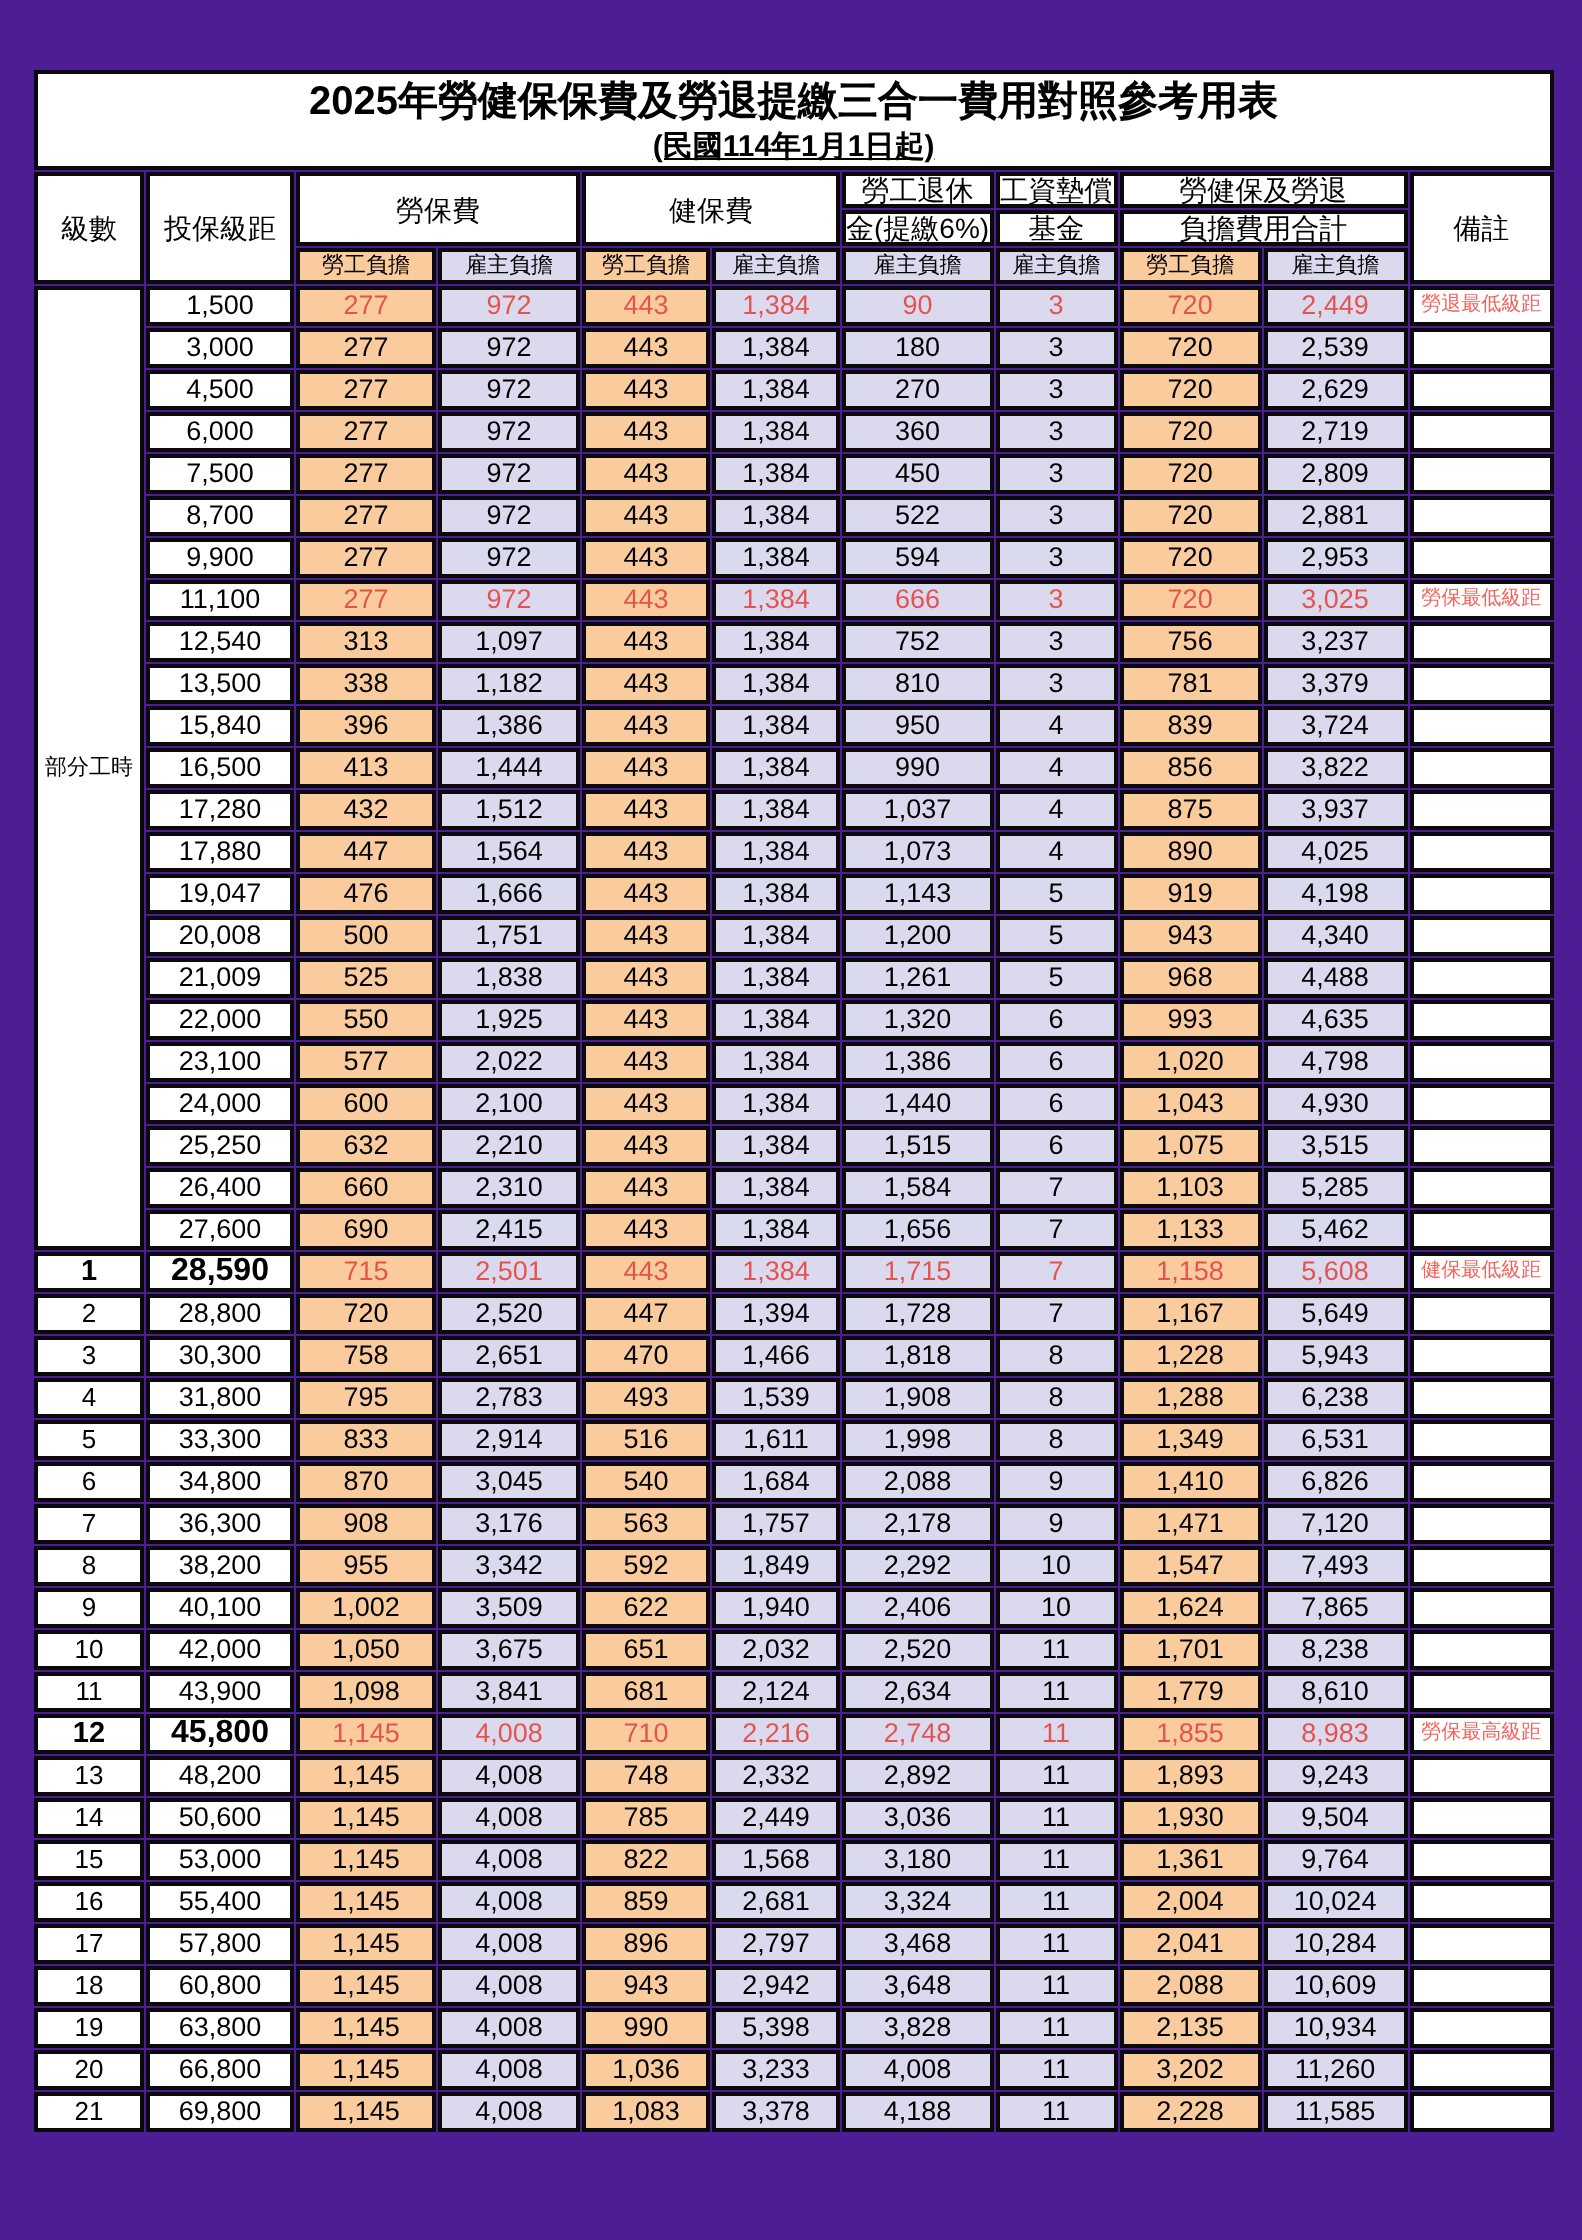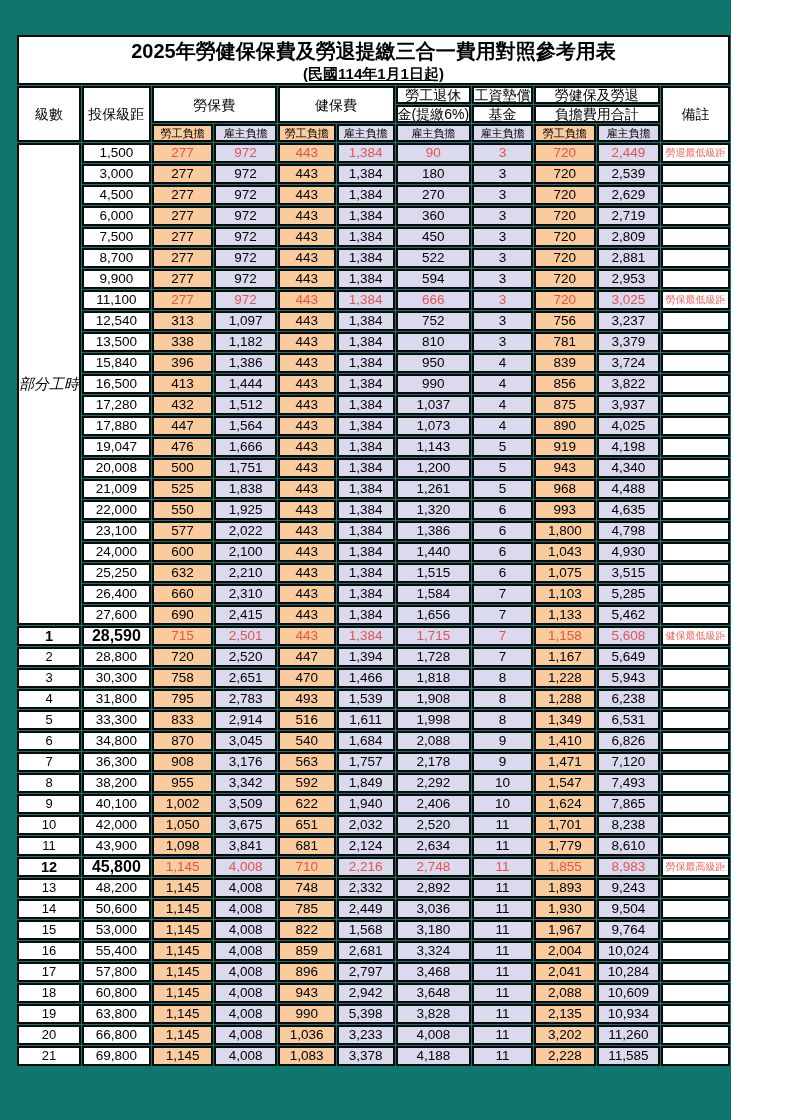--- a/index.html
+++ b/index.html
@@ -1,29 +1,29 @@
 <!DOCTYPE html>
 <html><head>
 <meta charset="utf-8">
 <style>
   html,body{margin:0;padding:0;background:#fff;}
   body{font-family:"Liberation Sans","DejaVu Sans",sans-serif;color:#000;}
-  .sheet{position:relative;width:731px;height:1120px;background:#0f766e;overflow:hidden;}
+  .sheet{position:relative;width:791px;height:1120px;background:#4c1d95;overflow:hidden;}
   table.fee{position:absolute;top:34px;left:16px;border-collapse:separate;border-spacing:1px;table-layout:fixed;}
   td,th{border:2px solid #0a0a0a;text-align:center;vertical-align:middle;padding:0;overflow:hidden;white-space:nowrap;}
   .title-cell{height:46px;background:#fff;}
   .title{font-size:20px;font-weight:bold;line-height:26px;}
   .subtitle{font-size:15px;font-weight:bold;line-height:19px;text-decoration:underline;}
   thead th{font-size:14px;font-weight:normal;height:13px;line-height:14px;background:#fff;}
   thead th.sub{font-size:11px;}
   tbody td{height:16px;font-size:13.5px;line-height:16px;background:#fff;}
   .emp{background:#F9CB9D !important;}
   .er{background:#DBD9EE !important;}
   .level-cell{font-size:13px;}
-  .part-cell{font-size:15px;letter-spacing:0;font-style:italic;}
+  .part-cell{font-size:11px;letter-spacing:0;}
   .bracket{font-size:13.5px;}
   tr.hl td.val{color:#E4534F;}
   tr.em td.bracket{font-size:16px;font-weight:bold;margin-top:32px;}
   tr.em td.level-cell{font-size:14.5px;font-weight:bold;}
   td.note-cell{font-size:10px;color:#F4625C;line-height:16px;margin-top:36px;}
 </style>
 </head>
 <body>
 
 <div class="sheet">
@@ -293,21 +293,21 @@
           <td class="note-cell"></td>
         </tr>
         <tr>
           <td class="bracket">23,100</td>
           <td class="val emp">577</td>
           <td class="val er">2,022</td>
           <td class="val emp">443</td>
           <td class="val er">1,384</td>
           <td class="val er">1,386</td>
           <td class="val er">6</td>
-          <td class="val emp">1,800</td>
+          <td class="val emp">1,020</td>
           <td class="val er">4,798</td>
           <td class="note-cell"></td>
         </tr>
         <tr>
           <td class="bracket">24,000</td>
           <td class="val emp">600</td>
           <td class="val er">2,100</td>
           <td class="val emp">443</td>
           <td class="val er">1,384</td>
           <td class="val er">1,440</td>
@@ -536,21 +536,21 @@
         </tr>
         <tr>
           <td class="level-cell">15</td>
           <td class="bracket">53,000</td>
           <td class="val emp">1,145</td>
           <td class="val er">4,008</td>
           <td class="val emp">822</td>
           <td class="val er">1,568</td>
           <td class="val er">3,180</td>
           <td class="val er">11</td>
-          <td class="val emp">1,967</td>
+          <td class="val emp">1,361</td>
           <td class="val er">9,764</td>
           <td class="note-cell"></td>
         </tr>
         <tr>
           <td class="level-cell">16</td>
           <td class="bracket">55,400</td>
           <td class="val emp">1,145</td>
           <td class="val er">4,008</td>
           <td class="val emp">859</td>
           <td class="val er">2,681</td>

